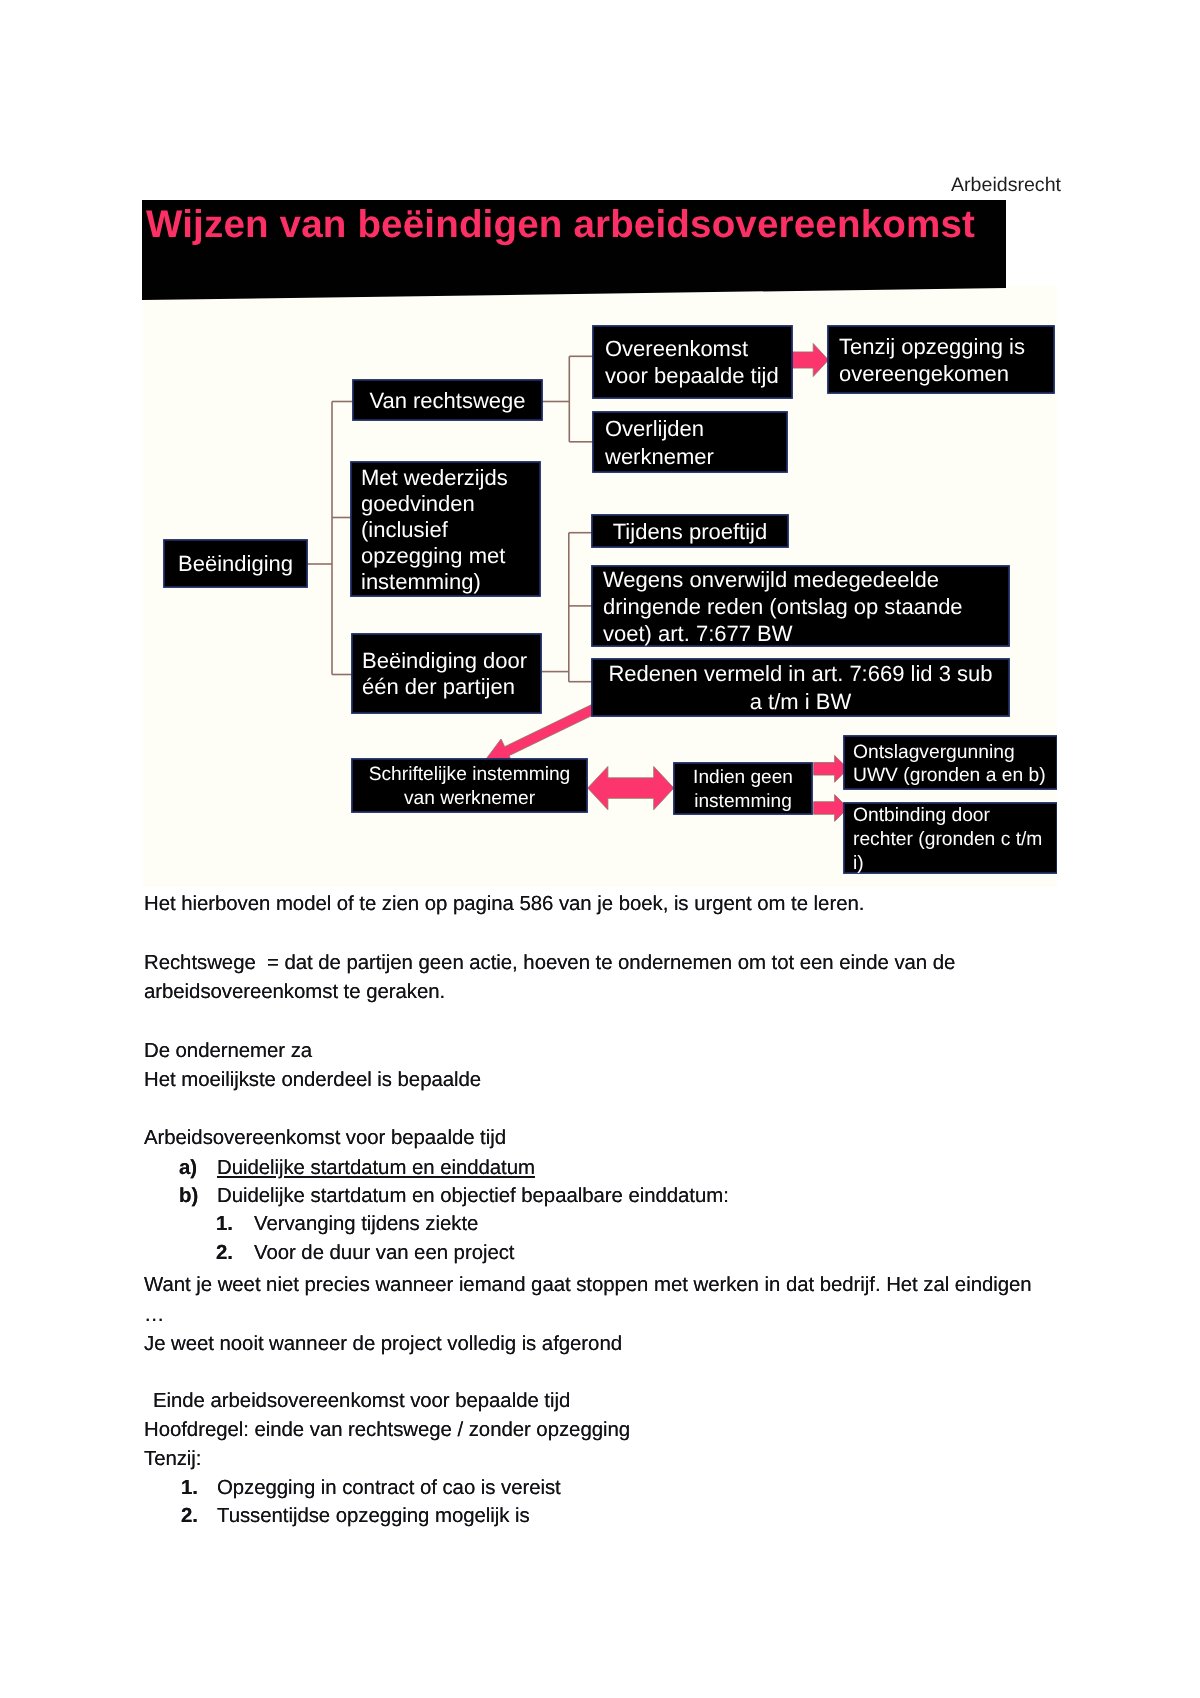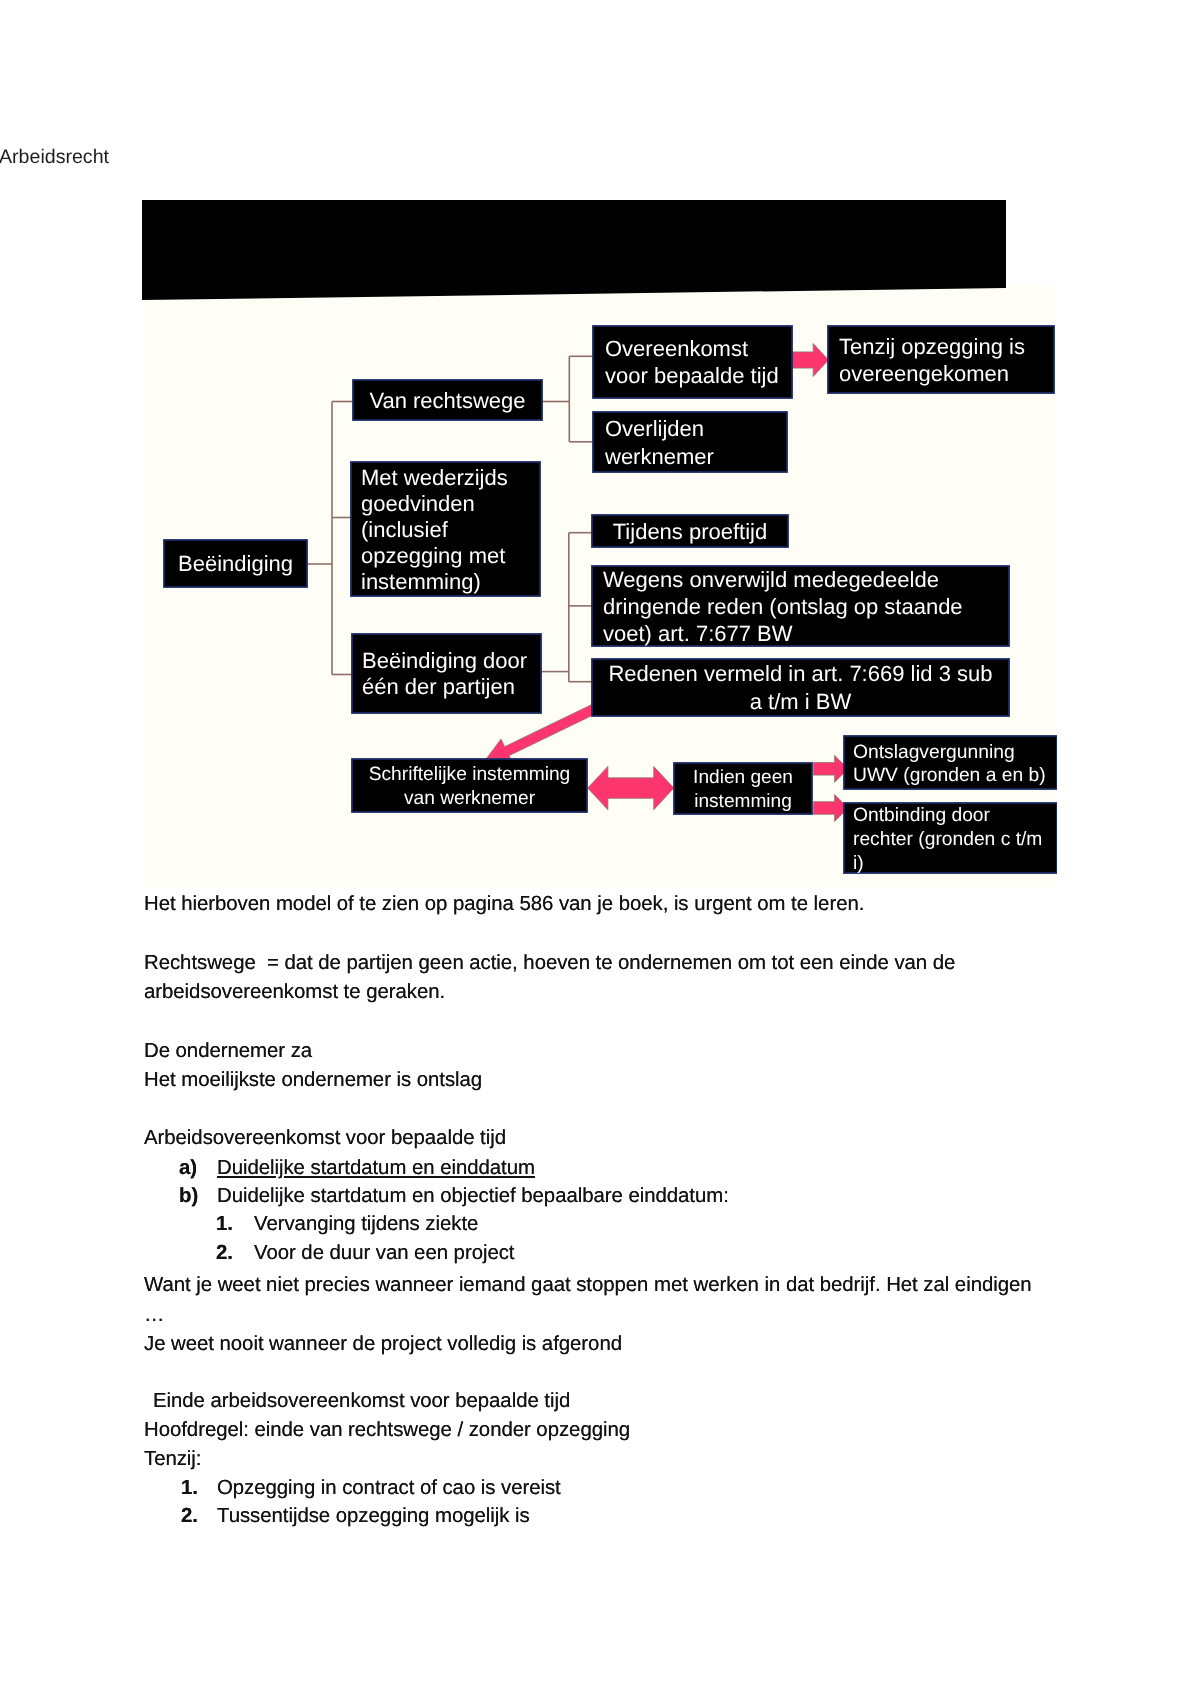--- a/index.html
+++ b/index.html
@@ -1,21 +1,21 @@
 <!DOCTYPE html>
 <html><head>
 <meta charset="utf-8">
 <title>Arbeidsrecht Week 3</title>
 <style>
   html,body{margin:0;padding:0;}
   body{width:1200px;height:1698px;background:#ffffff;font-family:"Liberation Sans",sans-serif;overflow:hidden;
        -webkit-font-smoothing:antialiased;text-rendering:geometricPrecision;}
   .page{position:relative;width:1200px;height:1698px;}
-  .hdr{position:absolute;width:1062px;text-align:left;font-size:19.6px;color:#1d1d1d;line-height:1;
-       font-family:"Liberation Sans",sans-serif;}
+  .hdr{position:absolute;width:1062px;text-align:right;font-size:19.6px;color:#1d1d1d;line-height:1;
+       font-family:"Liberation Sans",sans-serif;margin-top:28px;}
   
   #hdr1{top:148.3px;left:-1px;}
   #hdr2{top:177.1px;left:1px;}
   
   .banner{position:absolute;left:142px;top:200px;width:864px;height:101px;background:#050505;z-index:3;
     clip-path:polygon(0px 0px, 864px 0px, 864px 88px, 0px 100px);}
   
   .banner-text{position:absolute;left:146px;top:205.5px;color:#fd3066;font-size:38.6px;font-weight:bold;z-index:4;
     font-family:"Liberation Sans",sans-serif;white-space:pre;line-height:1;letter-spacing:0.15px;
     filter:blur(0.5px);}
@@ -27,20 +27,21 @@
        white-space:pre;letter-spacing:-0.05px;line-height:1;
        text-shadow:0 0 0.35px rgba(18,18,22,0.85);}
 </style>
 </head>
 <body>
 
 <div class="page">
   <div class="hdr" id="hdr1">Arbeidsrecht</div>
 
   <div class="banner" style="background: rgb(1, 1, 1);"></div>
+  <div class="banner-text" style="color: rgb(253, 48, 102);">Wijzen van beëindigen arbeidsovereenkomst</div>
 
   <div class="diagram">
     <svg id="chart" width="914" height="586.5" viewBox="0 0 914 586.5">
         <g>
           <line x1="164" y1="264" x2="189" y2="264" stroke="#8e6f67" stroke-width="1.6"></line>
           <line x1="189" y1="101.5" x2="189" y2="374.5" stroke="#8e6f67" stroke-width="1.6"></line>
           <line x1="189" y1="101.5" x2="210" y2="101.5" stroke="#8e6f67" stroke-width="1.6"></line>
           <line x1="189" y1="217.5" x2="210" y2="217.5" stroke="#8e6f67" stroke-width="1.6"></line>
           <line x1="189" y1="374.5" x2="210" y2="374.5" stroke="#8e6f67" stroke-width="1.6"></line>
           <line x1="399" y1="101.5" x2="426.3" y2="101.5" stroke="#8e6f67" stroke-width="1.6"></line>
@@ -133,21 +134,21 @@
           <text x="710" y="568.63375" text-anchor="start" fill="#ffffff" font-size="19.25" font-family="Liberation Sans, sans-serif">i)</text>
         </g>
       </svg>
   </div>
 
   <div class="body-text">
       <div class="txt" style="left: 144px; top: 894.4px;">Het hierboven model of te zien op pagina 586 van je boek, is urgent om te leren.</div>
       <div class="txt" style="left: 144px; top: 953.4px;">Rechtswege  = dat de partijen geen actie, hoeven te ondernemen om tot een einde van de</div>
       <div class="txt" style="left: 144px; top: 982.4px;">arbeidsovereenkomst te geraken.</div>
       <div class="txt" style="left: 144px; top: 1041.4px;">De ondernemer za</div>
-      <div class="txt" style="left: 144px; top: 1070.4px;">Het moeilijkste ondernemer is ontslag</div>
+      <div class="txt" style="left: 144px; top: 1070.4px;">Het moeilijkste onderdeel is bepaalde</div>
       <div class="txt" style="left: 144px; top: 1128.4px;">Arbeidsovereenkomst voor bepaalde tijd</div>
       <div class="txt" style="left: 179px; top: 1158.4px; font-weight: bold;">a)</div>
       <div class="txt" style="left: 217px; top: 1158.4px; text-decoration: underline;">Duidelijke startdatum en einddatum</div>
       <div class="txt" style="left: 179px; top: 1186.4px; font-weight: bold;">b)</div>
       <div class="txt" style="left: 217px; top: 1186.4px;">Duidelijke startdatum en objectief bepaalbare einddatum:</div>
       <div class="txt" style="left: 216px; top: 1214.4px; font-weight: bold;">1.</div>
       <div class="txt" style="left: 254px; top: 1214.4px;">Vervanging tijdens ziekte</div>
       <div class="txt" style="left: 216px; top: 1243.4px; font-weight: bold;">2.</div>
       <div class="txt" style="left: 254px; top: 1243.4px;">Voor de duur van een project</div>
       <div class="txt" style="left: 144px; top: 1275.4px;">Want je weet niet precies wanneer iemand gaat stoppen met werken in dat bedrijf. Het zal eindigen</div>

